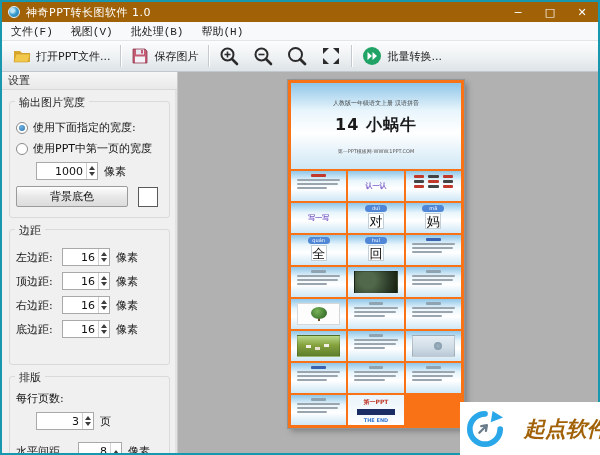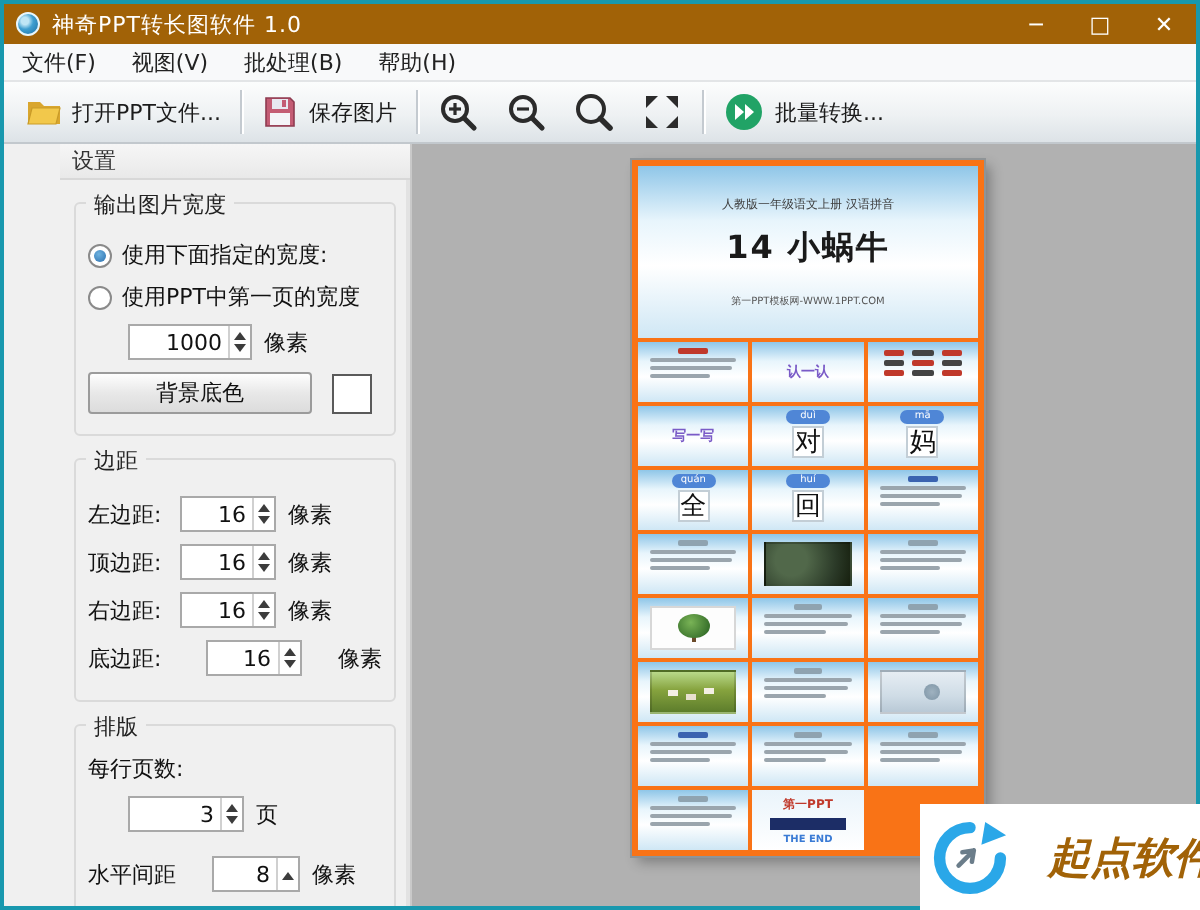--- a/index.html
+++ b/index.html
@@ -16,34 +16,34 @@
               background:radial-gradient(circle at 35% 35%, #bfe6f5 0 20%, #3f9fd0 45%, #1d6fa3 100%);
               margin:0 6px 0 6px; border:1px solid #e8f6fb; }
   .app-title { flex:1; letter-spacing:0.5px; }
   .winbtns { display:flex; height:100%; }
   .winbtn { width:32px; display:flex; align-items:center; justify-content:center;
             font-size:11px; color:#fff; cursor:default; }
 
   
   .menubar { height:19px; background:#f8f9fa; border-bottom:1px solid #e3e5e7;
              display:flex; align-items:center; font-size:11px; color:#222; flex:0 0 auto; }
-  .menu-item { padding:0 9px; height:100%; display:flex; align-items:center; }
+  .menu-item { padding:0 9px; height:100%; display:flex; align-items:center;font-family:Liberation Mono, monospace; }
 
   
   .toolbar { height:31px; flex:0 0 auto; display:flex; align-items:center; padding:0 4px;
              background:linear-gradient(180deg,#fcfdfd 0%,#eef1f3 55%,#dde3e7 100%);
              border-bottom:1px solid #c2c8cd; }
   .tbtn { display:flex; align-items:center; gap:5px; padding:3px 7px; font-size:11px;
           color:#1b1b1b; border-radius:2px; }
   .tsep { width:1px; height:22px; background:#c4cad0; margin:0 3px; box-shadow:1px 0 0 #fff; }
   .tico { width:18px; height:18px; display:block; }
   .tico-big { width:20px; height:20px; display:block; }
 
   
-  .main { flex:1; display:flex; min-height:0;padding-left:28px; }
+  .main { flex:1; display:flex; min-height:0; }
 
   
   .panel { width:176px; flex:0 0 auto; background:#f0f0f0; border-right:1px solid #c9c9c9;
            box-shadow:inset -2px 0 0 #e2e2e2; font-size:11px; color:#111; overflow:hidden; }
   .panel-header { height:18px; line-height:18px; padding-left:6px; font-size:11px; color:#333;
                   background:linear-gradient(180deg,#f6f6f6,#e9e9e9); border-bottom:1px solid #d8d8d8; }
   .group { position:relative; border:1px solid #dadada; border-radius:3px;
            margin:11px 7px 0 7px; padding:12px 6px 8px 6px; }
   .group-title { position:absolute; top:-7px; left:5px; background:#f0f0f0; padding:0 4px;
                  font-size:11px; color:#222; }
@@ -283,21 +283,21 @@
           <span class="spinbox" style="width:48px;">
             <span class="val">16</span>
             <span class="spin">
                 <i class="up"></i>
                 <i class="dn"></i>
               </span>
           </span>
           <span class="unit">像素</span>
         </div>
 
-        <div class="row" style="margin-bottom:4px;justify-content:space-between;">
+        <div class="row" style="margin-bottom:18px;">
           <span class="lbl">底边距:</span>
           <span class="spinbox" style="width:48px;">
             <span class="val">16</span>
             <span class="spin">
                 <i class="up"></i>
                 <i class="dn"></i>
               </span>
           </span>
           <span class="unit">像素</span>
         </div>

